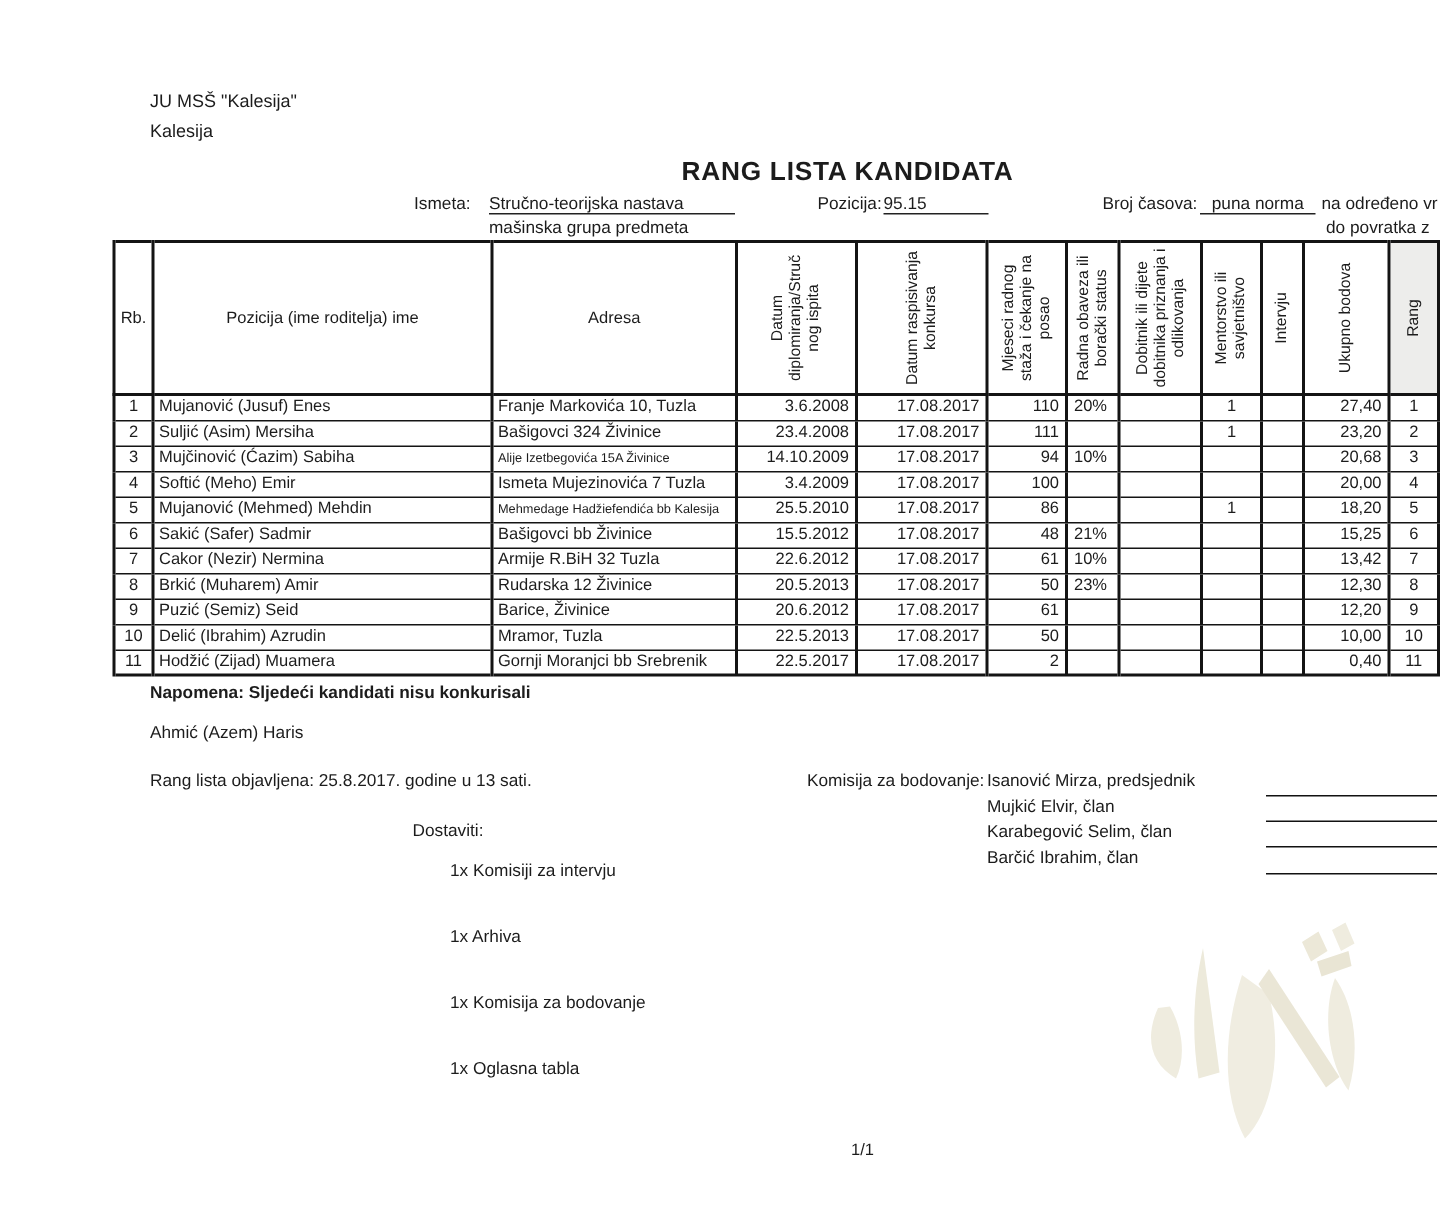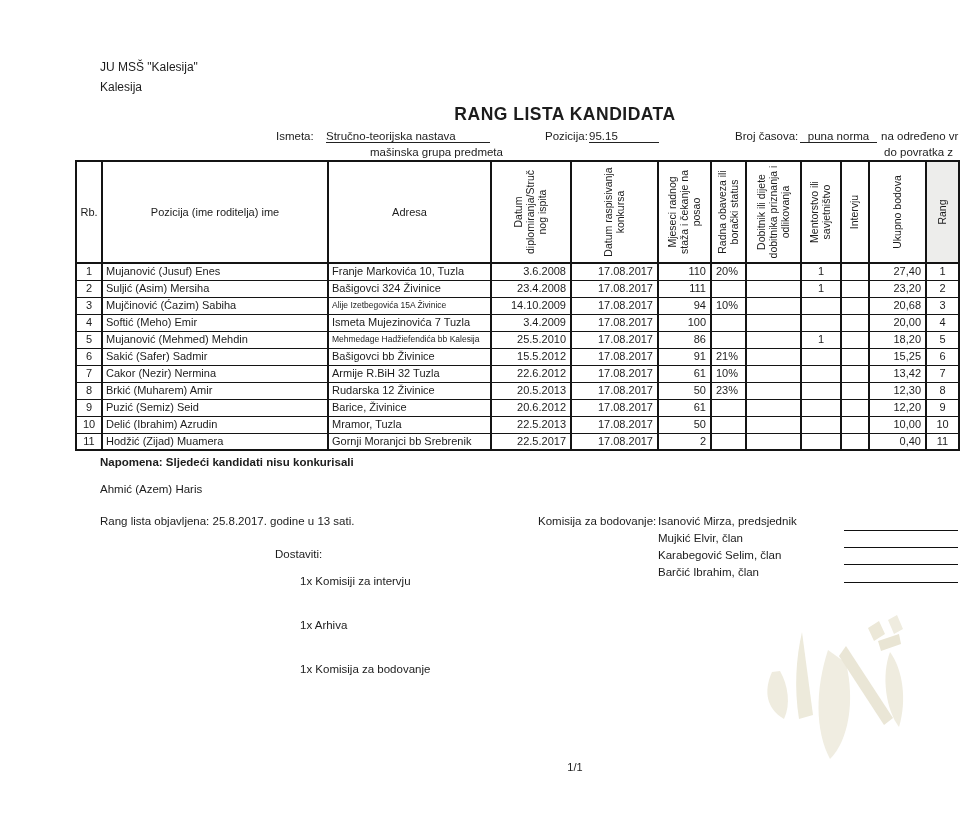--- a/index.html
+++ b/index.html
@@ -60,21 +60,21 @@
   <div id="doc-title" class="abs">RANG LISTA KANDIDATA</div>
 
   <span class="abs meta" style="left:276px;top:130px;">Ismeta:</span>
   <span class="abs meta uline" style="left:326px;top:130px;width:164px;">Stručno-teorijska nastava</span>
   <span class="abs meta" style="left:545px;top:130px;">Pozicija:</span>
   <span class="abs meta uline" style="left:589px;top:130px;width:70px;">95.15</span>
   <span class="abs meta" style="left:735px;top:130px;">Broj časova:</span>
   <span class="abs meta uline" style="left:800px;top:130px;width:77px;text-align:center;">puna norma</span>
   <span class="abs meta" style="left:881px;top:130px;">na određeno vr</span>
 
-  <span class="abs meta" style="left:326px;top:146px;margin-left:44px;">mašinska grupa predmeta</span>
+  <span class="abs meta" style="left:326px;top:146px;">mašinska grupa predmeta</span>
   <span class="abs meta" style="left:884px;top:146px;">do povratka z</span>
 
   <table id="rang-table">
     <colgroup>
       <col style="width:26px">
         <col style="width:226px">
         <col style="width:163px">
         <col style="width:80px">
       <col style="width:87px">
         <col style="width:53px">
@@ -198,21 +198,21 @@
           <td class="c-ctr"></td>
           <td class="c-num">18,20</td>
           <td class="c-ctr">5</td>
         </tr>
         <tr>
           <td class="c-rb">6</td>
           <td class="c-name">Sakić (Safer) Sadmir</td>
           <td class="c-addr">Bašigovci bb Živinice</td>
           <td class="c-date">15.5.2012</td>
           <td class="c-date">17.08.2017</td>
-          <td class="c-num">91</td>
+          <td class="c-num">48</td>
           <td class="c-pct">21%</td>
           <td class="c-ctr"></td>
           <td class="c-ctr"></td>
           <td class="c-ctr"></td>
           <td class="c-num">15,25</td>
           <td class="c-ctr">6</td>
         </tr>
         <tr>
           <td class="c-rb">7</td>
           <td class="c-name">Cakor (Nezir) Nermina</td>
@@ -301,20 +301,21 @@
   <div class="sigline" style="left:844px;top:530px;"></div>
   <div class="sigline" style="left:844px;top:547px;"></div>
   <div class="sigline" style="left:844px;top:564px;"></div>
   <div class="sigline" style="left:844px;top:582px;"></div>
 
   <div class="abs ftxt" style="left:275px;top:548px;">Dostaviti:</div>
   <div id="dostaviti-items" class="abs ftxt" style="left:300px;top:548px;width:190px;">
       <div>1x Komisiji za intervju</div>
       <div>1x Arhiva</div>
       <div>1x Komisija za bodovanje</div>
+      <div>1x Oglasna tabla</div>
     </div>
 
   <svg id="watermark" class="abs" width="195" height="175" viewBox="0 0 195 175">
     <path d="M 22 72 C 13 92 17 109 34 119 C 41 104 38 85 30 71 Z" fill="#efecdf"></path>
     <path d="M 52 32 L 63 115 L 49 119 C 44 88 46 58 52 32 Z" fill="#edeadb"></path>
     <path d="M 78 50 C 65 90 65 131 80 159 C 99 140 105 100 96 63 Z" fill="#f0ede1"></path>
     <path d="M 96 46 L 143 118 L 134 125 L 89 56 Z" fill="#eae6d6"></path>
     <path d="M 140 52 C 153 70 157 100 149 127 C 136 110 131 76 140 52 Z" fill="#efecdf"></path>
     <polygon points="118,28 129,21 135,34 124,41" fill="#ece8d8"></polygon>
     <polygon points="138,20 147,15 153,29 144,34" fill="#efecdf"></polygon>

